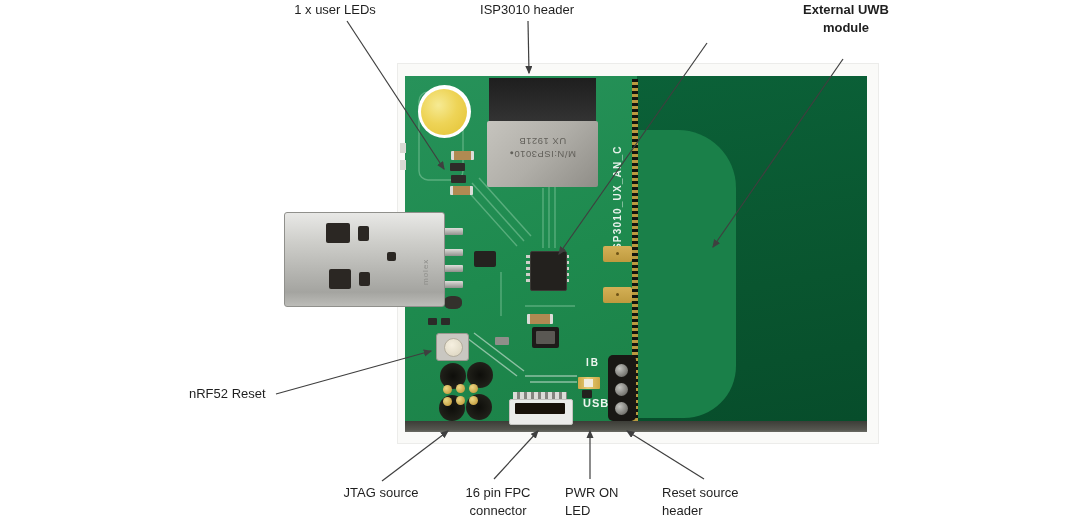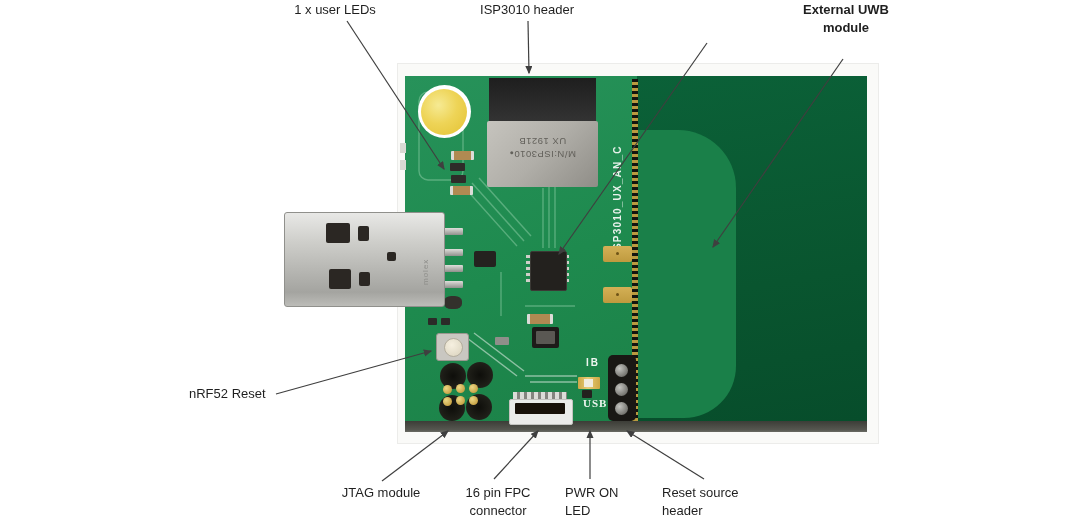--- a/index.html
+++ b/index.html
@@ -167,21 +167,21 @@
   <div class="abs fpc-pins"></div>
   <div class="abs fpc-body">
     <div class="fpc-slot"></div>
   </div>
 
   <div class="silk" style="left:586px;top:357px;font-size:10px;letter-spacing:2px;">IB</div>
   <div class="abs pwrled">
     <div class="pwrled-center"></div>
   </div>
   <div class="passive" style="left:582px;top:390px;width:10px;height:8px;background:#23211e;"></div>
-  <div class="silk" style="left:583px;top:397px;font-size:11px;letter-spacing:1px;font-family:Liberation Serif, serif;">USB</div>
+  <div class="silk" style="left:583px;top:397px;font-size:11px;letter-spacing:1px;">USB</div>
 
   <div class="abs pwr-header">
     <div class="pwr-pin" style="top:9px;"></div>
     <div class="pwr-pin" style="top:28px;"></div>
     <div class="pwr-pin" style="top:47px;"></div>
   </div>
 
   <div class="gold-pad" style="top:246px;">
       <div class="dot"></div>
     </div>
@@ -215,21 +215,21 @@
     <span class="ln">ISP3010 header</span>
   </div>
   <div class="callout center" style="left:846px;top:1px;font-weight:bold;">
     <span class="ln">External UWB</span>
     <span class="ln">module</span>
   </div>
   <div class="callout" style="left:189px;top:385px;">
     <span class="ln">nRF52 Reset</span>
   </div>
   <div class="callout center" style="left:381px;top:484px;">
-    <span class="ln">JTAG module</span>
+    <span class="ln">JTAG source</span>
   </div>
   <div class="callout center" style="left:498px;top:484px;">
     <span class="ln">16 pin FPC</span>
     <span class="ln">connector</span>
   </div>
   <div class="callout" style="left:565px;top:484px;">
     <span class="ln">PWR ON</span>
     <span class="ln">LED</span>
   </div>
   <div class="callout" style="left:662px;top:484px;">

